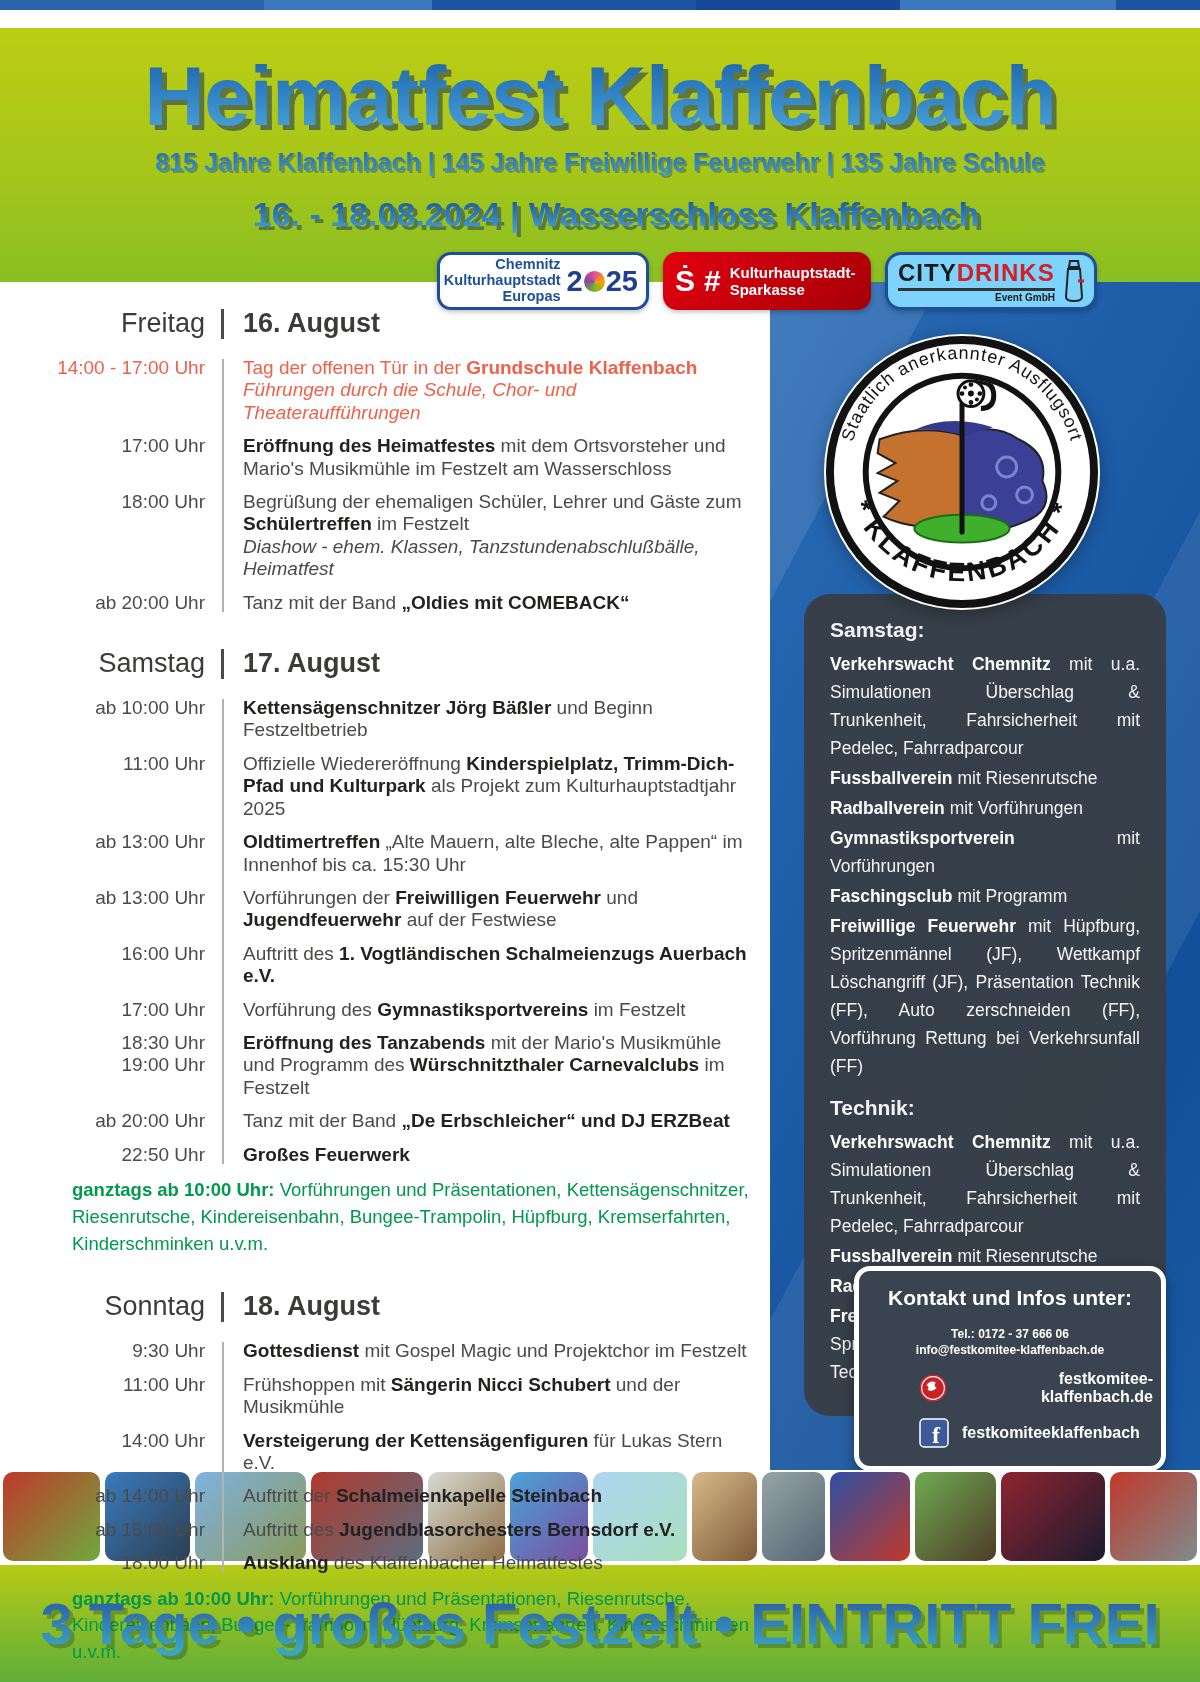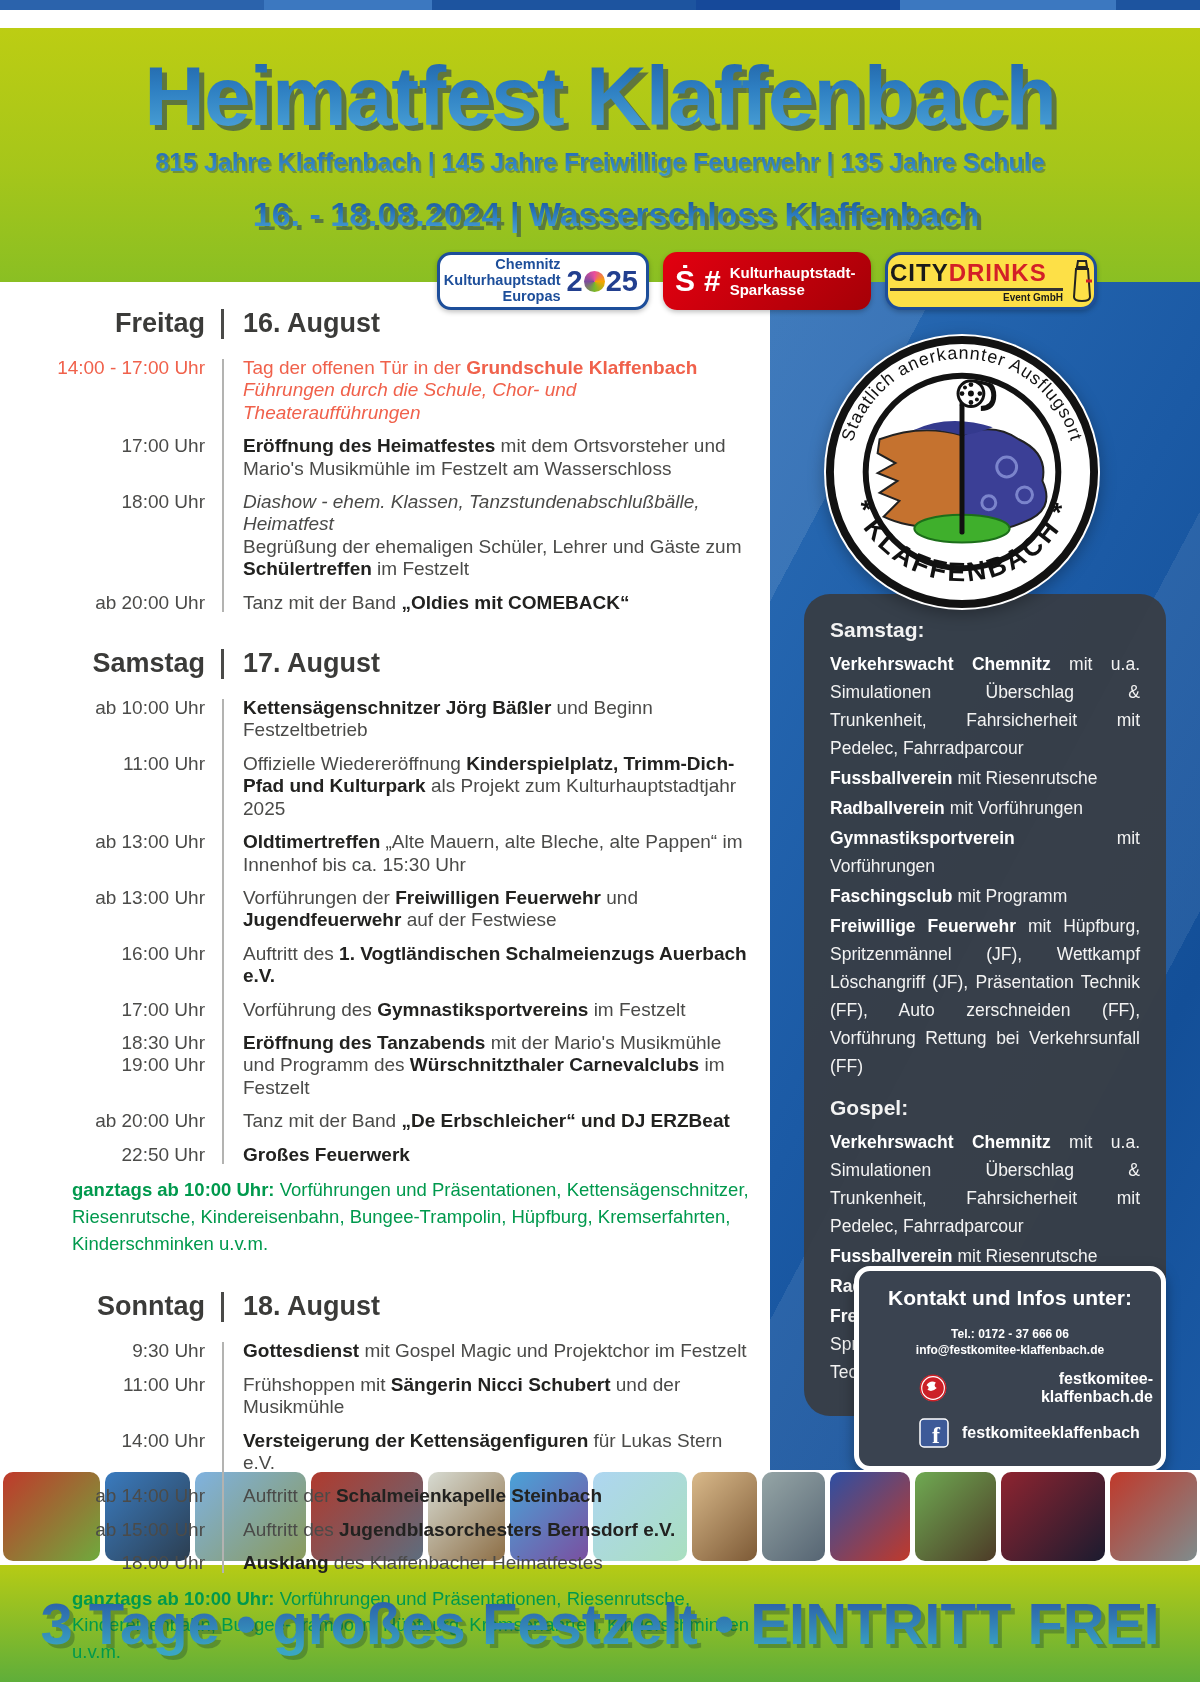--- a/index.html
+++ b/index.html
@@ -28,32 +28,32 @@
   .ch-text{text-align:right;color:#1d4e9a;font-weight:bold;font-size:14.5px;line-height:1.1;}
   .ch-2025{display:flex;align-items:center;font-size:29px;font-weight:800;color:#223f8f;}
   .wheel{width:21px;height:21px;border-radius:50%;margin:0 1px;
          background:conic-gradient(#e94e9c,#f7a600 25%,#76b82a 50%,#7d4c9e 75%,#e94e9c);}
   .sparkasse{width:208px;background:linear-gradient(135deg,#e30010,#a50007);border-radius:14px;
              color:#fff;gap:9px;padding:4px 12px;}
   .sk-s{font-size:30px;font-weight:800;line-height:1;}
   .sk-hash{font-size:30px;font-weight:800;line-height:1;}
   .sk-text{font-size:15px;font-weight:bold;line-height:1.15;}
   .sk-text span{display:block;}
-  .citydrinks{width:212px;background:#fde047;border:3px solid #1d4e9a;border-radius:16px;padding:3px 2px;gap:7px;}
+  .citydrinks{width:212px;background:#7dd3fc;border:3px solid #1d4e9a;border-radius:16px;padding:3px 10px;gap:7px;}
   .cd-main{flex:1;}
   .cd-words{border-bottom:3px solid #333;padding-bottom:1px;white-space:nowrap;}
   .cd-city{color:#1a1a1a;font-weight:800;font-size:24px;letter-spacing:1px;}
   .cd-drinks{color:#d32027;font-weight:800;font-size:24px;letter-spacing:1px;}
   .cd-sub{font-size:10px;font-weight:bold;color:#1a1a1a;text-align:right;margin-top:1px;}
   
   .main{display:flex;height:1188px;}
   .content-left{width:770px;box-sizing:border-box;background:#fff;padding:26px 14px 0 50px;}
   .day{margin-bottom:34px;}
   .day-header{display:flex;align-items:center;margin-bottom:18px;}
-  .day-name{width:155px;text-align:right;font-size:27px;font-weight:bold;color:#3b3b39;}
+  .day-name{width:155px;text-align:right;font-size:27px;font-weight:normal;color:#3b3b39;}
   .day-bar{width:3px;height:30px;background:#4a4a48;margin-left:16px;}
   .day-date{margin-left:19px;font-size:27px;font-weight:bold;color:#3b3b39;}
   .day-rows{position:relative;}
   .day-rows::before{content:'';position:absolute;left:172px;top:2px;bottom:2px;width:2px;background:#b3b3b1;}
   .row{display:flex;margin-bottom:11px;}
   .time{width:155px;flex:none;text-align:right;font-size:19px;color:#4b4b49;line-height:1.18;}
   .desc{margin-left:38px;font-size:19px;color:#4a4a48;line-height:1.18;max-width:515px;}
   .desc b{color:#222220;}
   .line.italic{font-style:italic;}
   .row.orange .time,.row.orange .desc,.row.orange .desc b{color:#f0614b;}
@@ -162,22 +162,22 @@
               </div>
               <div class="desc">
                 <div class="line"><b>Eröffnung des Heimatfestes</b> mit dem Ortsvorsteher und Mario's Musikmühle im Festzelt am Wasserschloss</div>
               </div>
             </div>
             <div class="row">
               <div class="time">
                 <div class="tline">18:00 Uhr</div>
               </div>
               <div class="desc">
+                <div class="line">Begrüßung der ehemaligen Schüler, Lehrer und Gäste zum <b>Schülertreffen</b> im Festzelt</div>
                 <div class="line italic">Diashow - ehem. Klassen, Tanzstundenabschlußbälle, Heimatfest</div>
-                <div class="line">Begrüßung der ehemaligen Schüler, Lehrer und Gäste zum <b>Schülertreffen</b> im Festzelt</div>
               </div>
             </div>
             <div class="row">
               <div class="time">
                 <div class="tline">ab 20:00 Uhr</div>
               </div>
               <div class="desc">
                 <div class="line">Tanz mit der Band <b>„Oldies mit COMEBACK“</b></div>
               </div>
             </div>
@@ -366,21 +366,21 @@
       </svg>
 
       <div class="dark-box">
           <div class="side-title">Samstag:</div>
           <p class="side-item"><b>Verkehrswacht Chemnitz</b> mit u.a. Simulationen Überschlag &amp; Trunkenheit, Fahrsicherheit mit Pedelec, Fahrradparcour</p>
           <p class="side-item"><b>Fussballverein</b> mit Riesenrutsche</p>
           <p class="side-item"><b>Radballverein</b> mit Vorführungen</p>
           <p class="side-item"><b>Gymnastiksportverein</b> mit Vorführungen</p>
           <p class="side-item"><b>Faschingsclub</b> mit Programm</p>
           <p class="side-item"><b>Freiwillige Feuerwehr</b> mit Hüpfburg, Spritzenmännel (JF), Wettkampf Löschangriff (JF), Präsentation Technik (FF), Auto zerschneiden (FF), Vorführung Rettung bei Verkehrsunfall (FF)</p>
-          <div class="side-title">Gospel:</div>
+          <div class="side-title">Technik:</div>
           <p class="side-item"><b>Verkehrswacht Chemnitz</b> mit u.a. Simulationen Überschlag &amp; Trunkenheit, Fahrsicherheit mit Pedelec, Fahrradparcour</p>
           <p class="side-item"><b>Fussballverein</b> mit Riesenrutsche</p>
           <p class="side-item"><b>Radballverein</b> mit Vorführungen</p>
           <p class="side-item"><b>Freiwillige Feuerwehr</b> mit Hüpfburg, Spritzenmännel (JF), Präsentation Technik (FF)</p>
         </div>
 
       <div class="contact-box">
         <div class="contact-title">Kontakt und Infos unter:</div>
         <div class="contact-line">Tel.: 0172 - 37 666 06</div>
         <div class="contact-line">info@festkomitee-klaffenbach.de</div>

